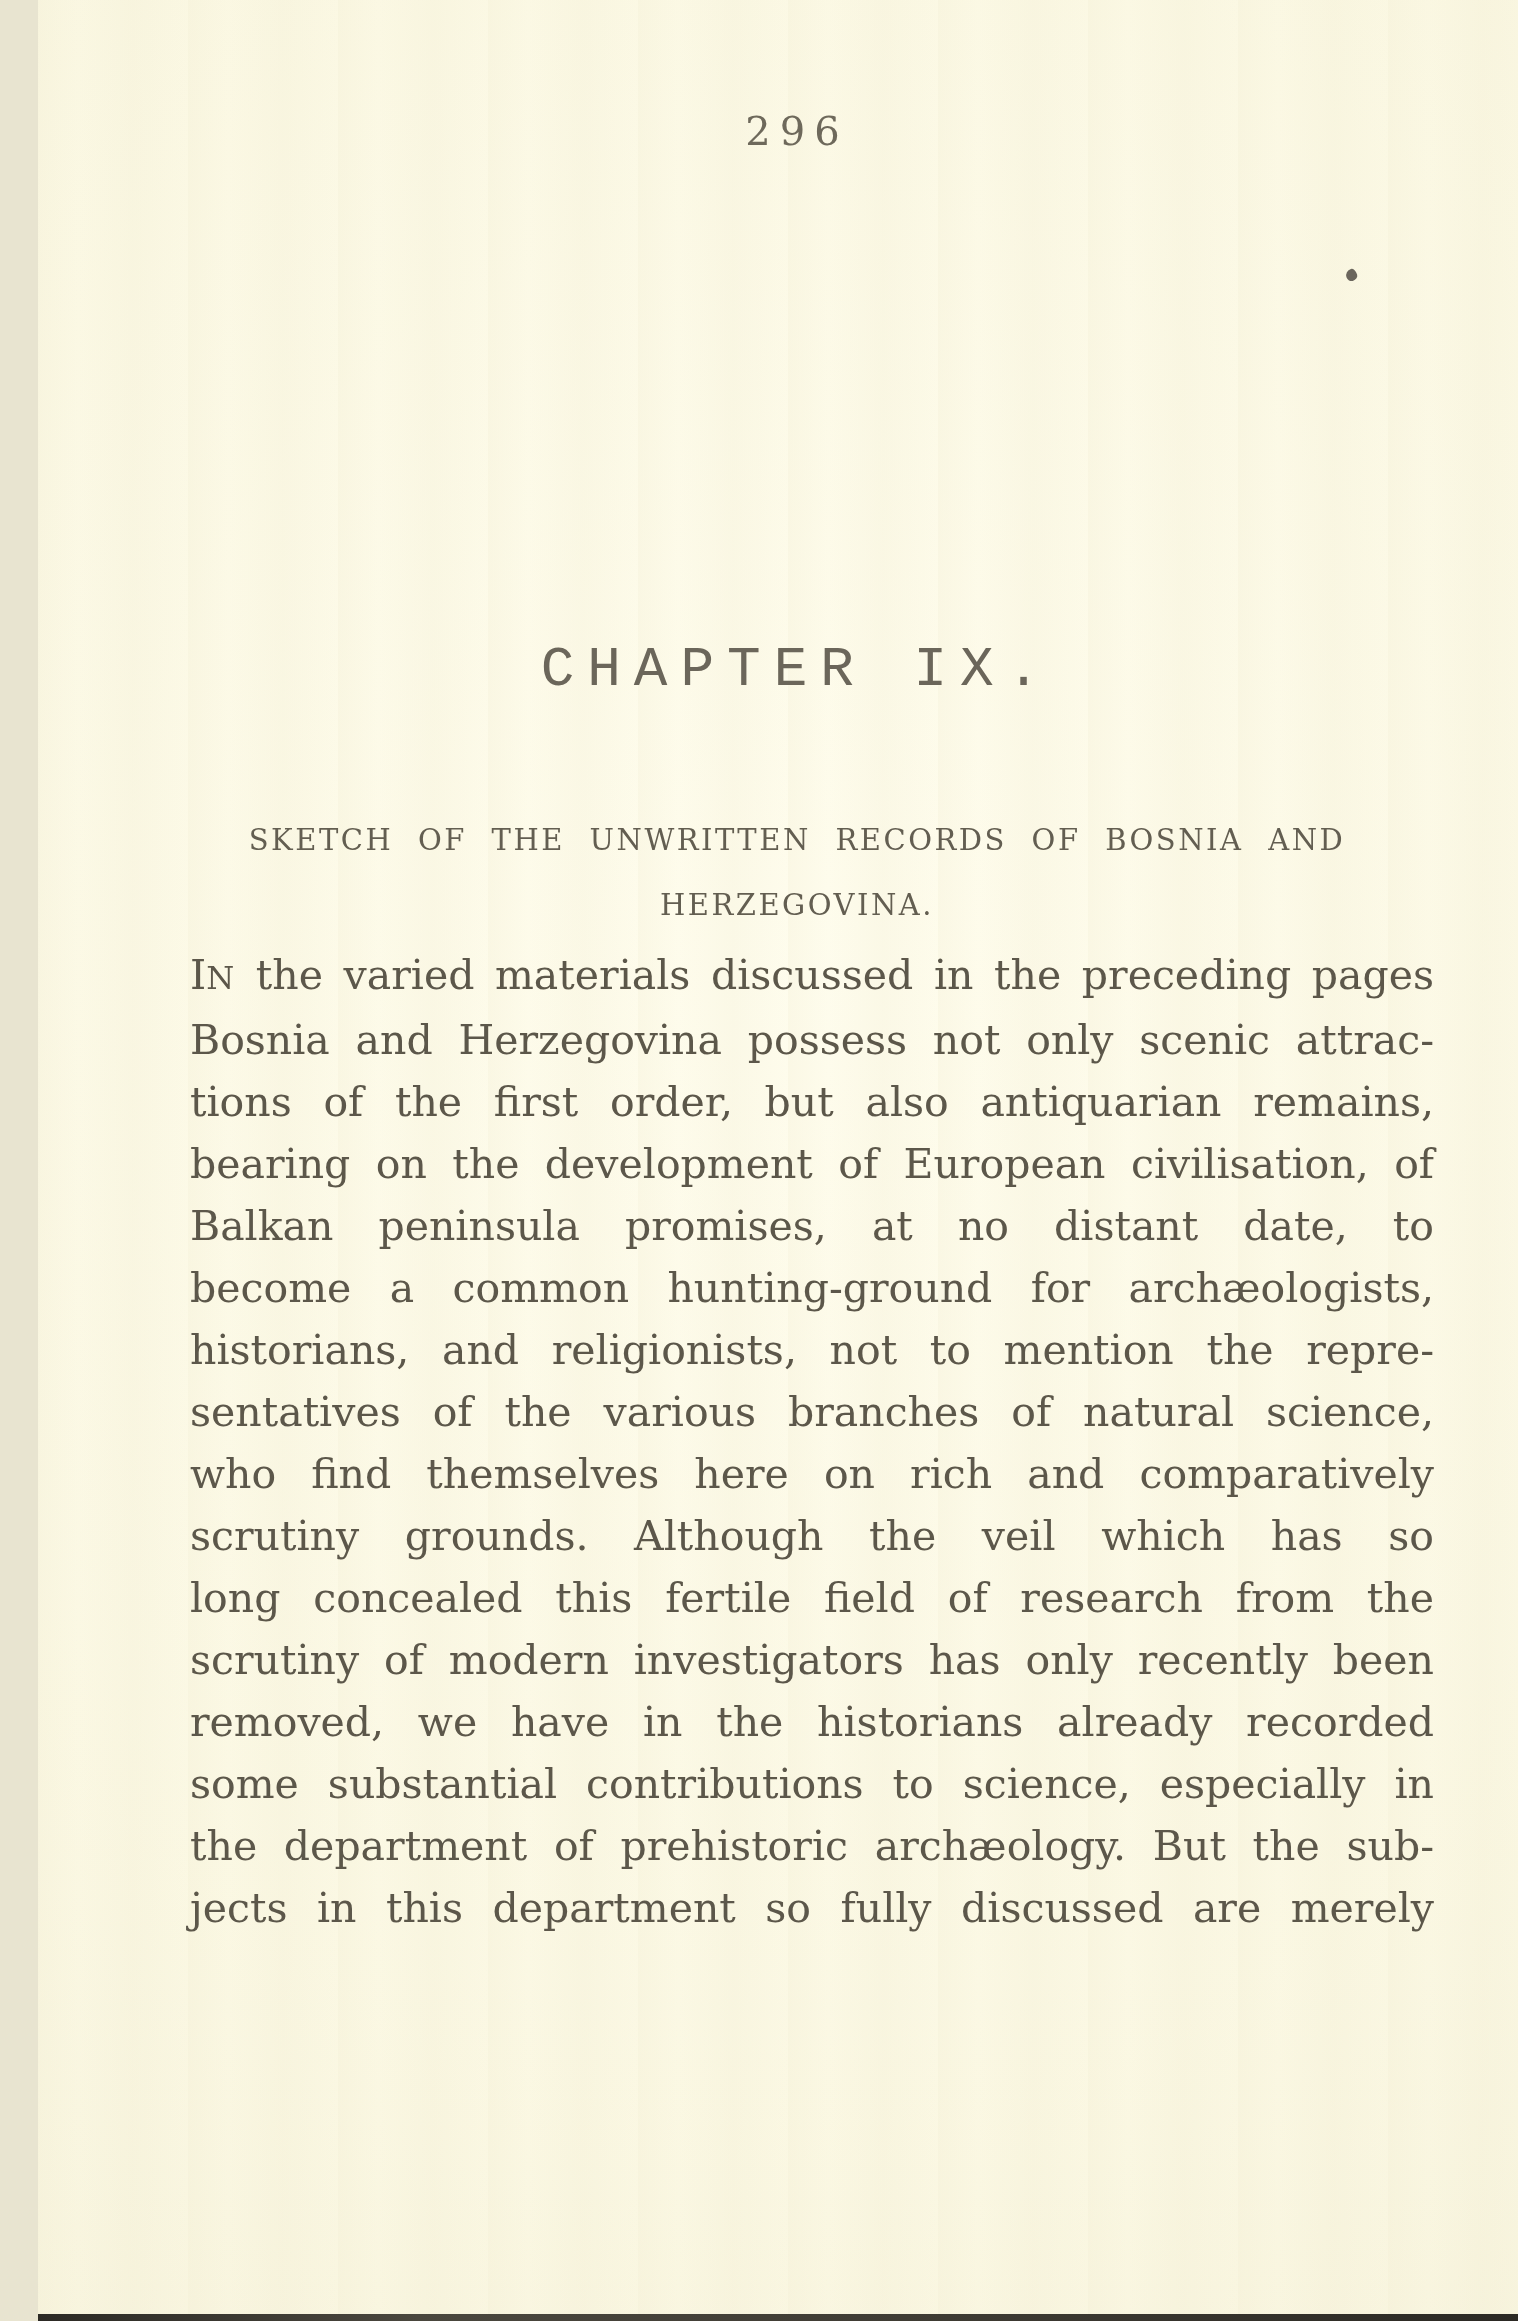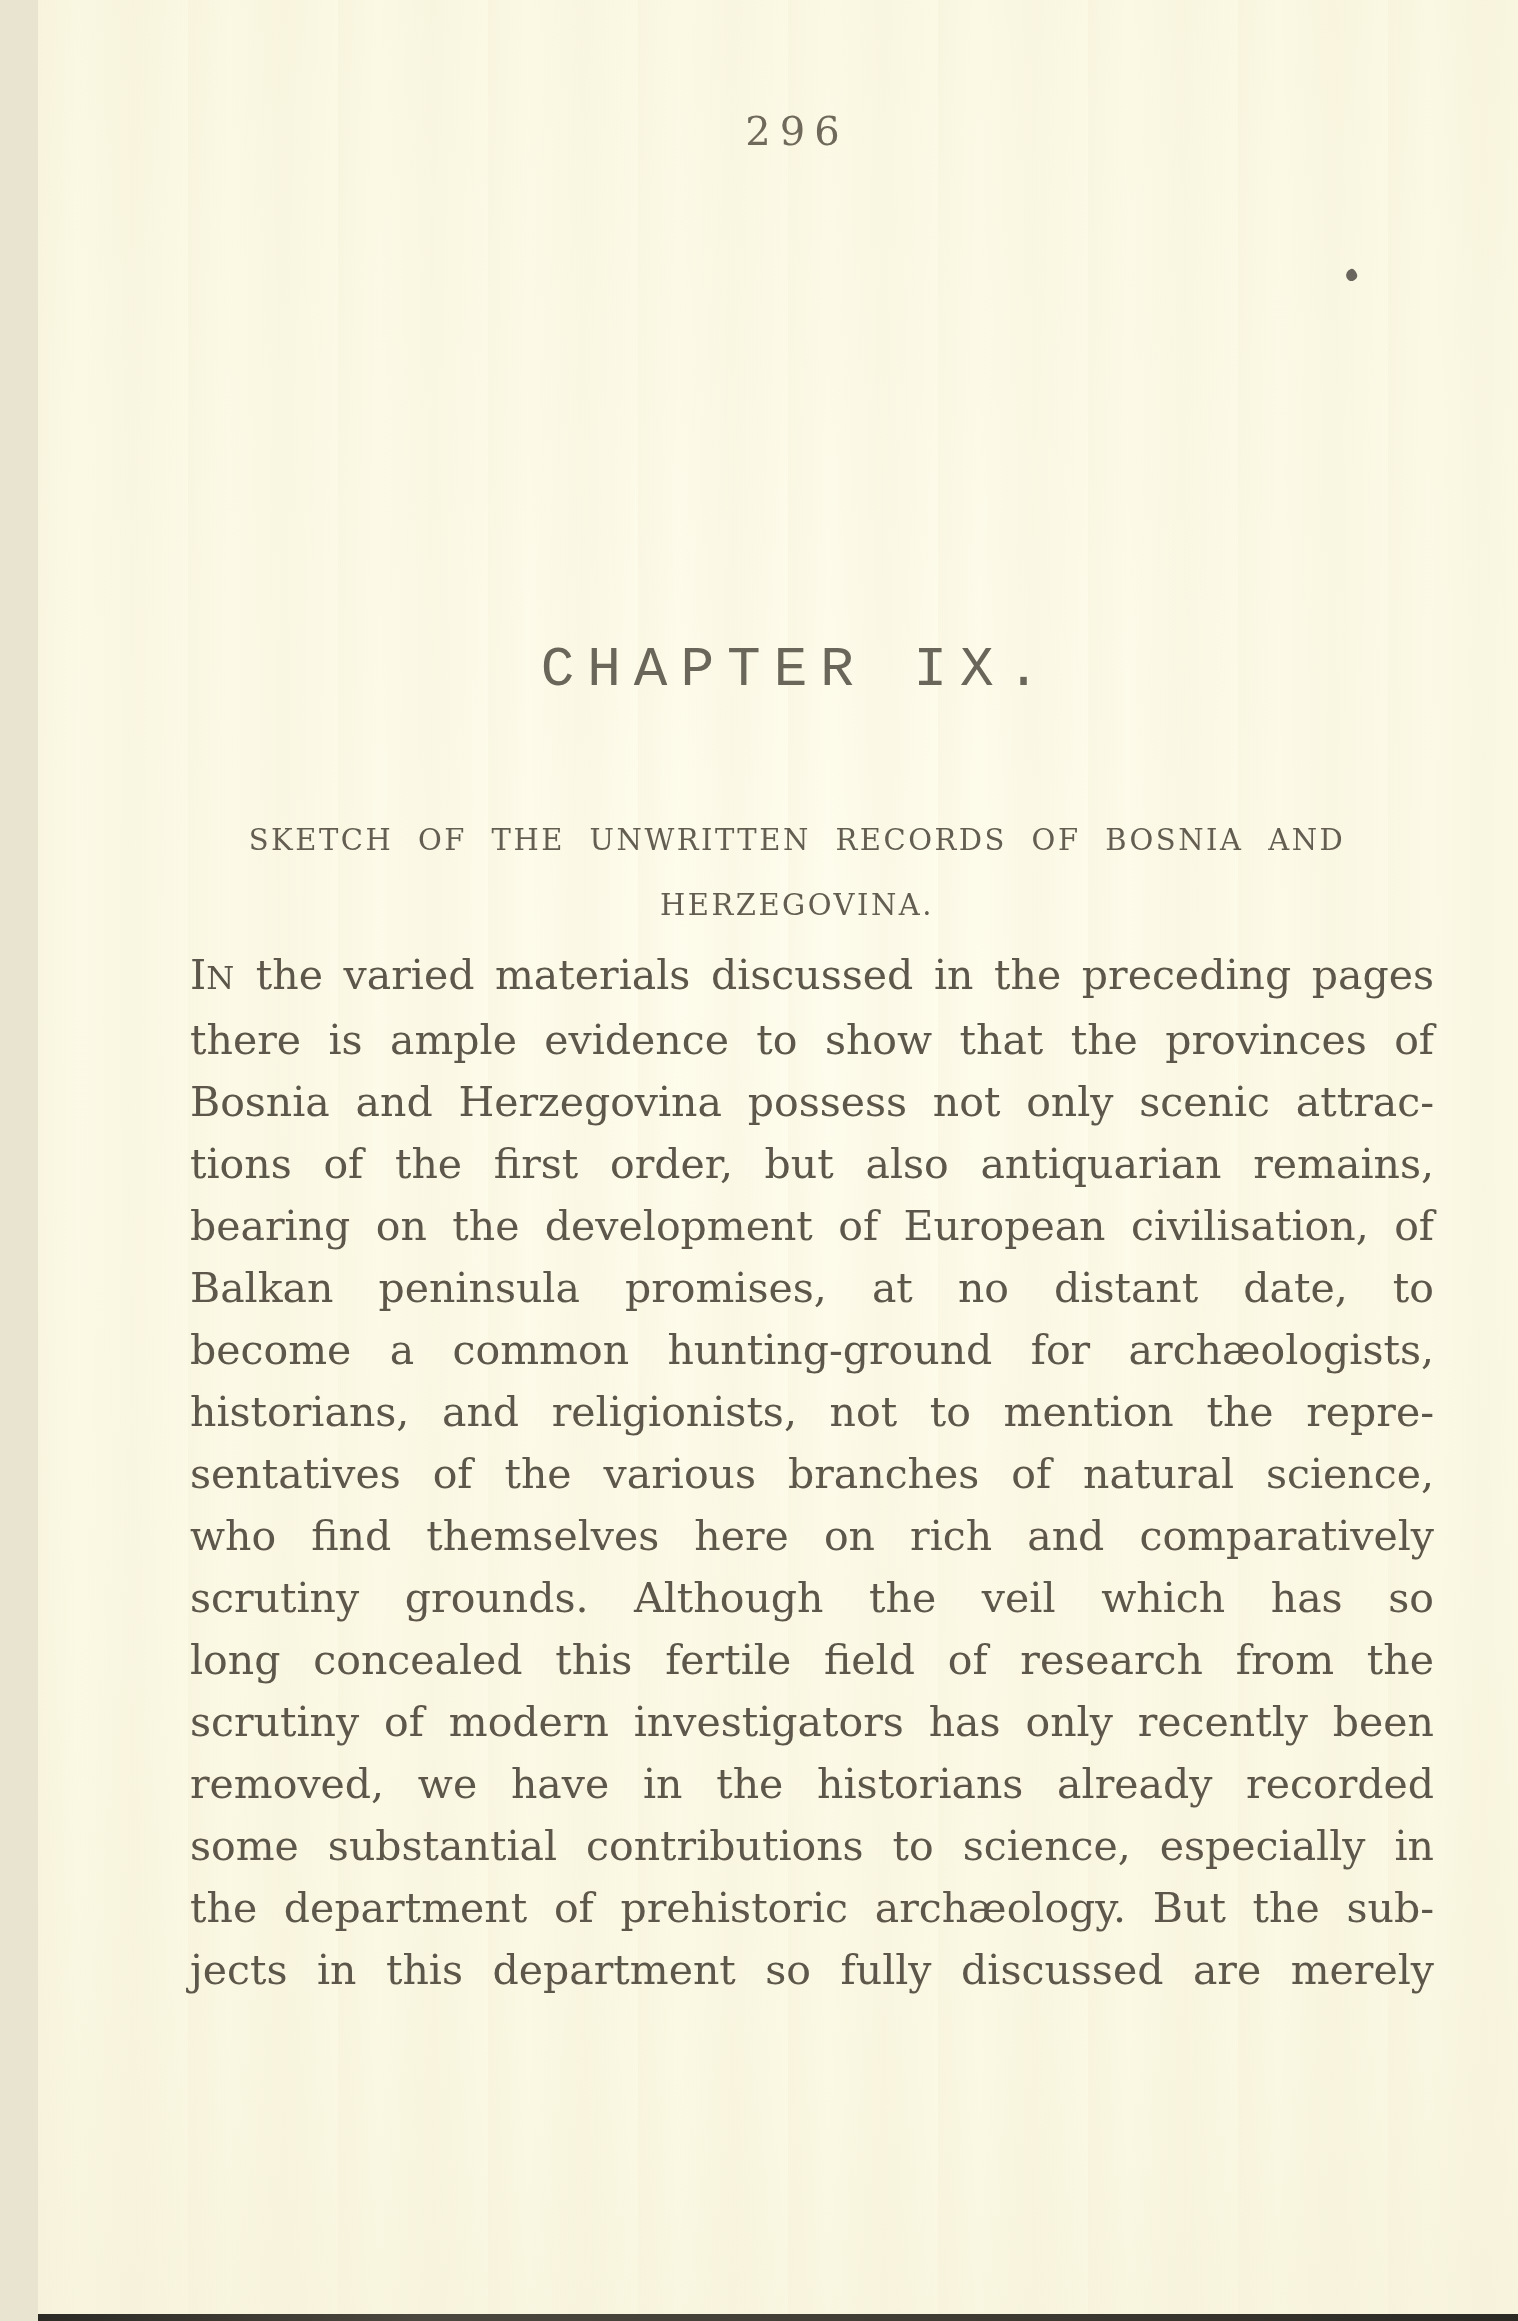--- a/index.html
+++ b/index.html
@@ -118,21 +118,20 @@
 
   <h1 class="chapter-heading">CHAPTER IX.</h1>
 
   <div class="chapter-subtitle">
     <div>SKETCH OF THE UNWRITTEN RECORDS OF BOSNIA AND</div>
     <div>HERZEGOVINA.</div>
   </div>
 
   <div class="body-text">
     <div class="body-line"><span>I</span><span class="lead-small-cap">N</span><span> the varied materials discussed in the preceding pages</span></div>
-    <div class="body-line">there is ample evidence to show that the provinces of</div>
     <div class="body-line">Bosnia and Herzegovina possess not only scenic attrac-</div>
     <div class="body-line">tions of the first order, but also antiquarian remains,</div>
     <div class="body-line">bearing on the development of European civilisation, of</div>
     <div class="body-line">Balkan peninsula promises, at no distant date, to</div>
     <div class="body-line">become a common hunting-ground for archæologists,</div>
     <div class="body-line">historians, and religionists, not to mention the repre-</div>
     <div class="body-line">sentatives of the various branches of natural science,</div>
     <div class="body-line">who find themselves here on rich and comparatively</div>
     <div class="body-line">scrutiny grounds.  Although the veil which has so</div>
     <div class="body-line">long concealed this fertile field of research from the</div>

